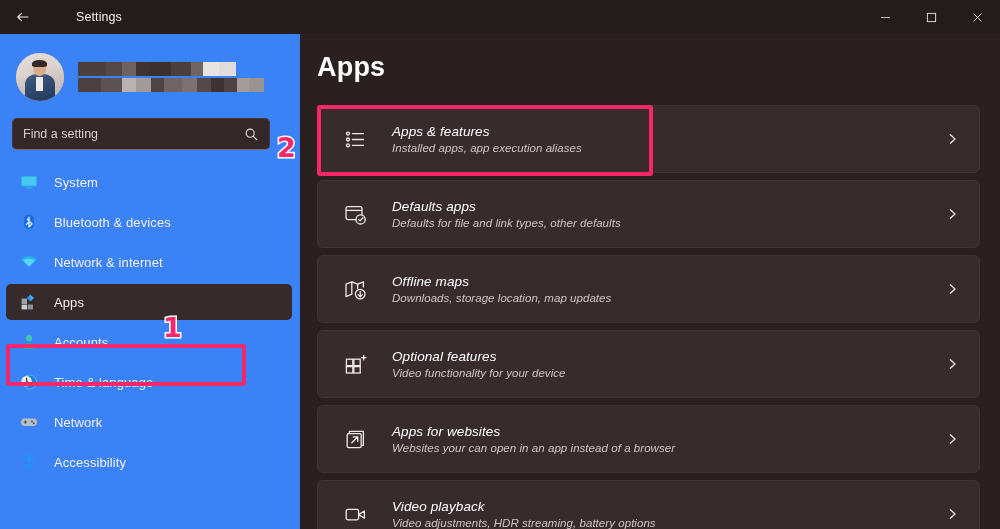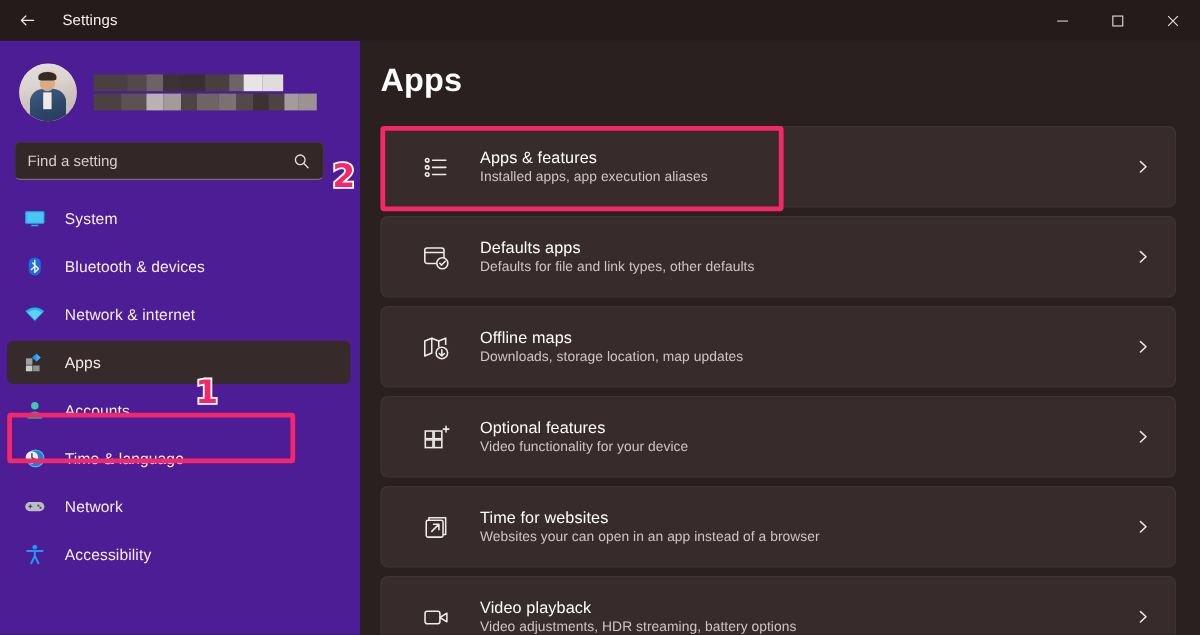--- a/index.html
+++ b/index.html
@@ -15,20 +15,21 @@
     width: 1000px; height: 529px;
     background: #2a2020;
   }
 
   
   .titlebar {
     position: absolute; top: 0; left: 0;
     width: 1000px; height: 34px;
     display: flex; align-items: center;
     background: #241b1b;
+    gap: 24px;
   }
   .back-btn {
     width: 34px; height: 30px;
     margin-left: 6px;
     display: flex; align-items: center; justify-content: center;
     border-radius: 4px;
   }
   .back-btn svg { width: 16px; height: 16px; }
   .app-title {
     margin-left: 12px;
@@ -44,21 +45,21 @@
     width: 46px; height: 34px;
     display: flex; align-items: center; justify-content: center;
     color: #e8e2e2;
   }
   .win-btn svg { width: 11px; height: 11px; }
 
   
   .sidebar {
     position: absolute; top: 34px; left: 0;
     width: 300px; height: 495px;
-    background: #4c1d95;
+    background: #3b82f6;
   }
   .profile {
     display: flex; align-items: center;
     padding: 12px 0 0 16px;
     height: 74px;
   }
   .avatar {
     width: 48px; height: 48px; border-radius: 50%;
     overflow: hidden; flex: none;
     background: #cbb8ae;
@@ -159,21 +160,22 @@
   }
   .cards { padding: 22px 20px 0 17px; }
   .card {
     position: relative;
     height: 68px;
     background: #382b2c;
     border: 1px solid #413334;
     border-radius: 6px;
     margin-bottom: 7px;
     display: flex; align-items: center;
-    padding-left: 32px;
+    padding-left: 24px;
+    font-style: italic;
   }
   .card .cicon {
     width: 26px; height: 26px; flex: none;
     color: #f0eaea;
     display: flex; align-items: center; justify-content: center;
     margin-right: 24px;
   }
   .card .cicon svg { width: 23px; height: 23px; }
   .card .ctext { display: flex; flex-direction: column; gap: 3px; }
   .card .ctitle { font-size: 13.5px; color: #ffffff; letter-spacing: .1px; }
@@ -466,21 +468,21 @@
 
       <div class="card">
         <span class="cicon">
           <svg viewBox="0 0 23 23" fill="none" stroke="#f0eaea" stroke-width="1.3">
             <path d="M5.4 5.6V3.4h14v14h-2.2" stroke-linejoin="round"></path>
             <rect x="3.2" y="5.6" width="14" height="14" rx="1.4"></rect>
             <path d="M7.8 14.8 13.6 9M9.3 8.9h4.5v4.5" stroke-linecap="round" stroke-linejoin="round"></path>
           </svg>
         </span>
         <span class="ctext">
-          <span class="ctitle">Time for websites</span>
+          <span class="ctitle">Apps for websites</span>
           <span class="csub">Websites your can open in an app instead of a browser</span>
         </span>
         <svg class="chev" viewBox="0 0 13 13" fill="none" stroke="#efe8e8" stroke-width="1.3">
           <path d="M4.4 2.2 9 6.5l-4.6 4.3" stroke-linecap="round" stroke-linejoin="round"></path>
         </svg>
       </div>
 
       <div class="card">
         <span class="cicon">
           <svg viewBox="0 0 23 23" fill="none" stroke="#f0eaea" stroke-width="1.3">

